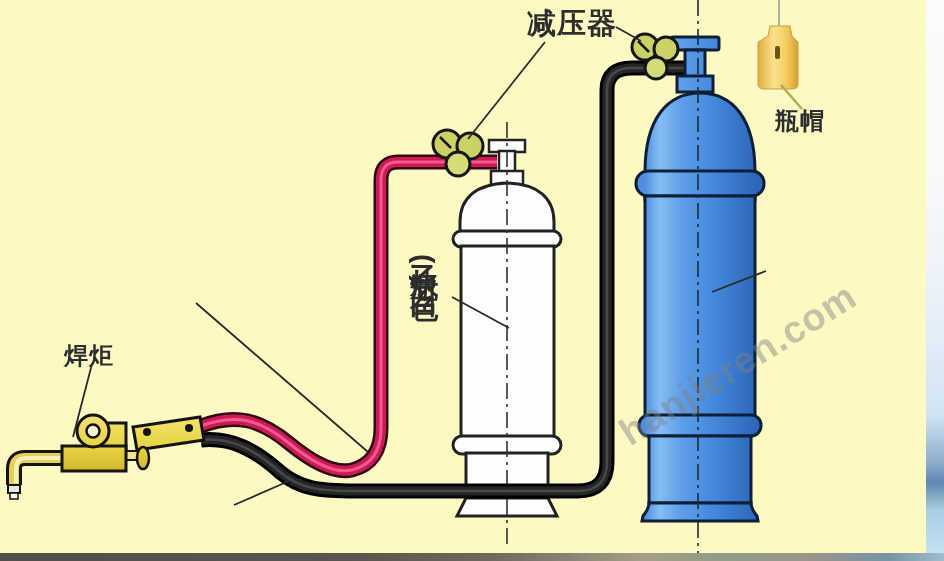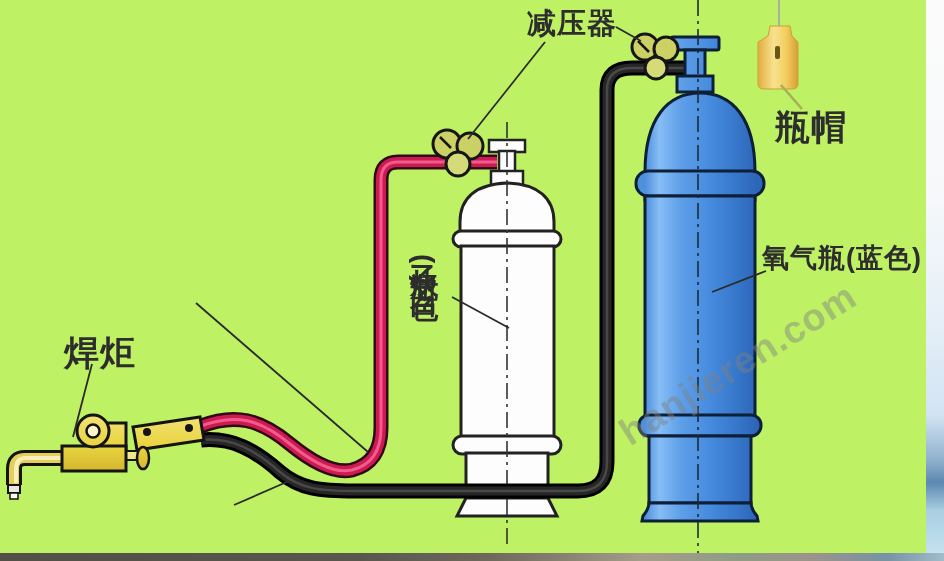--- a/index.html
+++ b/index.html
@@ -1,24 +1,24 @@
 <!DOCTYPE html>
 <html><head>
 <meta charset="utf-8">
 <style>
   html,body{margin:0;padding:0;background:#ffffff;}
   #stage{
     position:relative;width:944px;height:561px;overflow:hidden;
-    background:#bef264;
+    background:#fef9c3;
     font-family:"Liberation Sans","DejaVu Sans",sans-serif;
   }
   #diagram-svg{position:absolute;left:0;top:0;}
   .lbl{
     position:absolute;color:#2d2d2d;font-weight:600;
-    font-size:35px;letter-spacing:1px;white-space:nowrap;line-height:1.1;
+    font-size:24px;letter-spacing:1px;white-space:nowrap;line-height:1.1;
     user-select:none;
   }
   .lbl-vert{
     writing-mode:vertical-rl;text-orientation:mixed;
     letter-spacing:4px;font-size:28px;
   }
   #watermark{
     position:absolute;left:612px;top:418px;
     transform:rotate(-32deg);transform-origin:0 0;
     font-size:38px;font-weight:700;letter-spacing:1px;
@@ -149,21 +149,20 @@
     </g>
   </svg>
 
   <div class="lbl" style="left:527px;top:8px;font-size:29px;">减压器</div>
 
   <div class="lbl" style="left:775px;top:108px;">瓶帽</div>
 
 
   <div class="lbl lbl-vert" style="left:408px;top:242px;">乙炔瓶(白色)</div>
 
-  <div class="lbl" style="left:762px;top:244px;font-size:27px;">氧气瓶(蓝色)</div>
 
-  <div class="lbl" style="left:64px;top:334px;text-align:right;">焊炬</div>
+  <div class="lbl" style="left:64px;top:343px;text-align:right;">焊炬</div>
 
 
   <div id="watermark">hanjieren.com</div>
 
   <div id="bottom-strip"></div>
 </div>
 
 </body></html>

